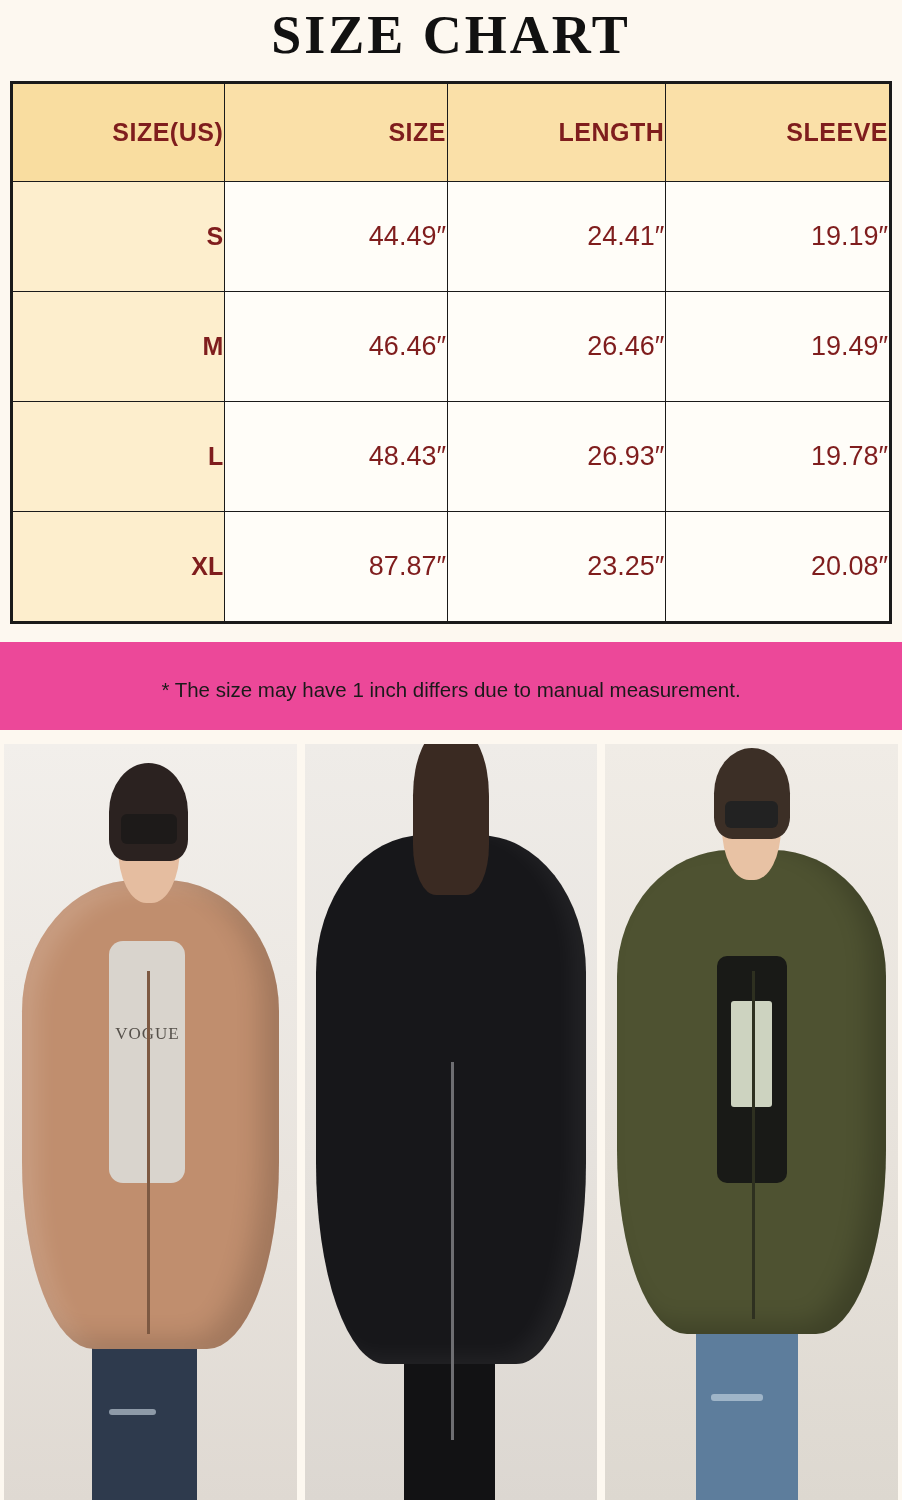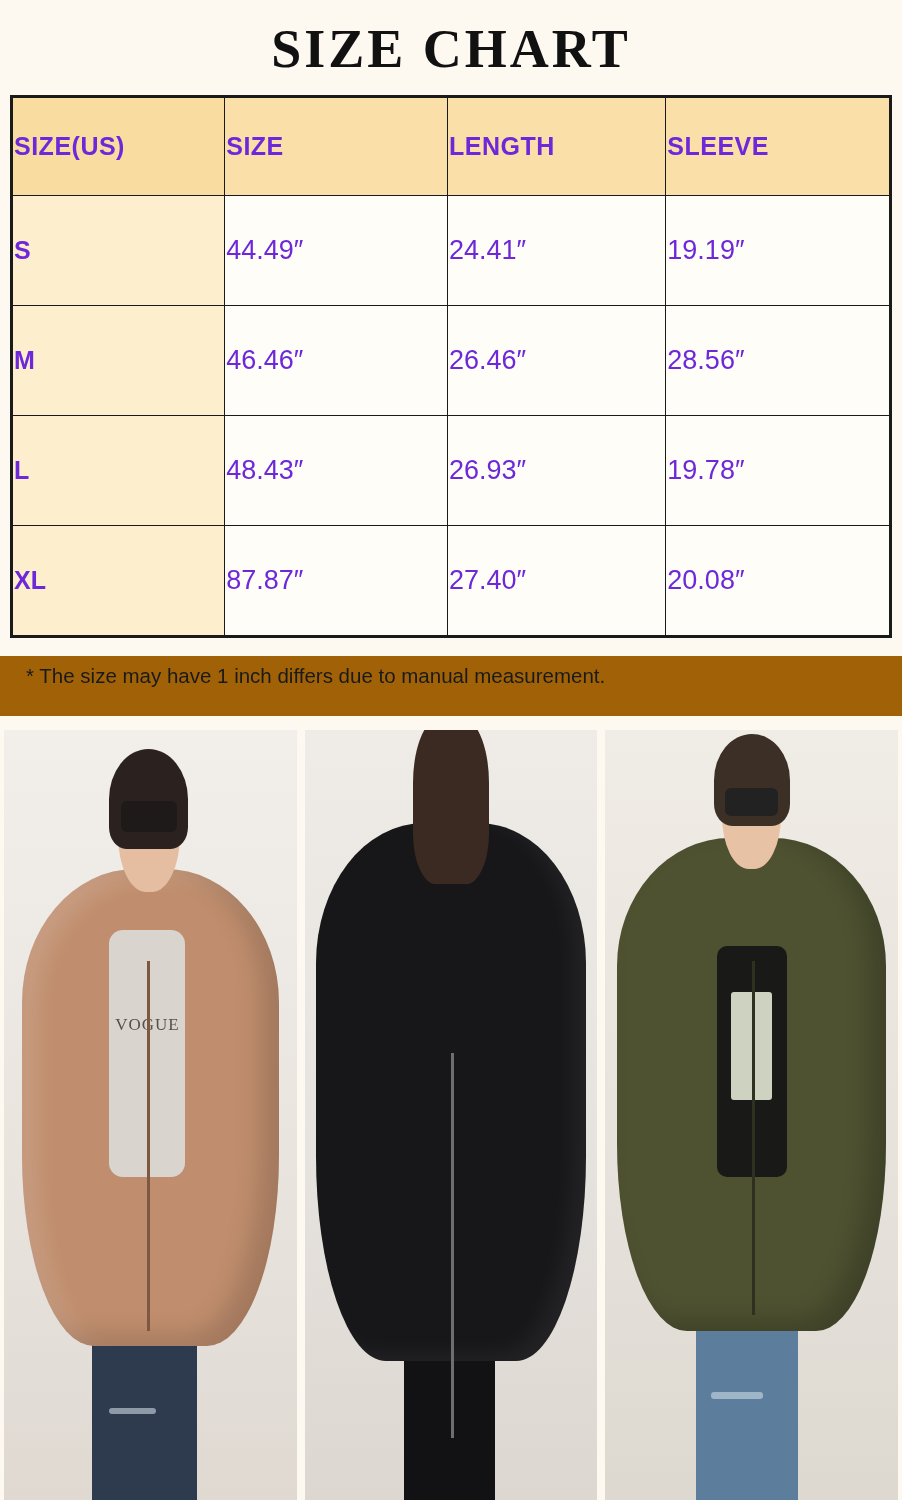--- a/index.html
+++ b/index.html
@@ -22,39 +22,39 @@
     display: flex;
     flex-direction: column;
   }
   .title {
     font-family: "Liberation Serif", serif;
     font-weight: bold;
     font-size: 54px;
     letter-spacing: 3px;
     text-align: center;
     color: #111111;
-    padding-top: 20px;
+    padding-top: 6px;
     padding-bottom: 6px;
     line-height: 1.1;
   }
   .table-wrap {
     margin: 10px 10px 0 10px;
     border: 2px solid #1a1a1a;
   }
   table.size-chart {
     width: 100%;
     border-collapse: collapse;
     table-layout: fixed;
   }
   table.size-chart th,
   table.size-chart td {
     border: 1.5px solid #1a1a1a;
-    text-align: left;
+    text-align: right;
     vertical-align: middle;
-    color: #6d28d9;
+    color: #7f1d1d;
   }
   table.size-chart thead th {
     background: #fae0a8;
     font-size: 25px;
     font-weight: bold;
     height: 98px;
     letter-spacing: 0.5px;
   }
   table.size-chart thead th.size-col {
     background: #f9dda0;
@@ -70,25 +70,26 @@
     font-weight: bold;
     font-size: 25px;
   }
   col.c-size { width: 24.2%; }
   col.c-bust { width: 25.4%; }
   col.c-length { width: 24.9%; }
   col.c-sleeve { width: 25.5%; }
 
   .notes {
     margin: 18px 0 0 0;
-    background: #a16207;
-    padding: 4px 26px 24px 26px;
+    background: #ec4899;
+    padding: 32px 26px 24px 26px;
     color: #1a1a1a;
     font-size: 20.5px;
     line-height: 1.55;
+    text-align: center;
   }
   .notes p {
     margin: 0;
   }
   .notes p + p {
     margin-top: 4px;
   }
 
   .photos {
     margin-top: 14px;
@@ -382,32 +383,32 @@
         <tr>
           <td class="size-cell">S</td>
           <td>44.49″</td>
           <td>24.41″</td>
           <td>19.19″</td>
         </tr>
         <tr>
           <td class="size-cell">M</td>
           <td>46.46″</td>
           <td>26.46″</td>
-          <td>28.56″</td>
+          <td>19.49″</td>
         </tr>
         <tr>
           <td class="size-cell">L</td>
           <td>48.43″</td>
           <td>26.93″</td>
           <td>19.78″</td>
         </tr>
         <tr>
           <td class="size-cell">XL</td>
           <td>87.87″</td>
-          <td>27.40″</td>
+          <td>23.25″</td>
           <td>20.08″</td>
         </tr>
       </tbody>
     </table>
   </div>
 
   <div class="notes">
     <p>* The size may have 1 inch differs due to manual measurement.</p>
   </div>
 

